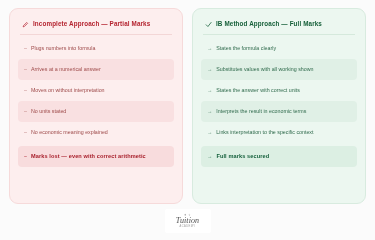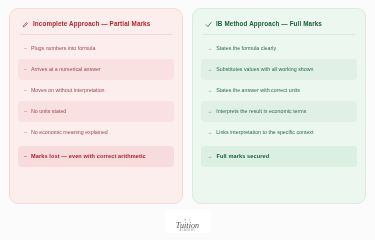--- a/index.html
+++ b/index.html
@@ -136,21 +136,21 @@
   }
 
   .logo {
     width: 46px;
     height: 24px;
     background: #ffffff;
     border-radius: 2px;
     display: flex;
     flex-direction: column;
     align-items: center;
-    justify-content: flex-end;
+    justify-content: center;
     gap: 0px;
   }
 
   .logo-mark {
     font-size: 3.4px;
     color: #7d7d7d;
     letter-spacing: 0.3px;
     line-height: 1;
   }
 

